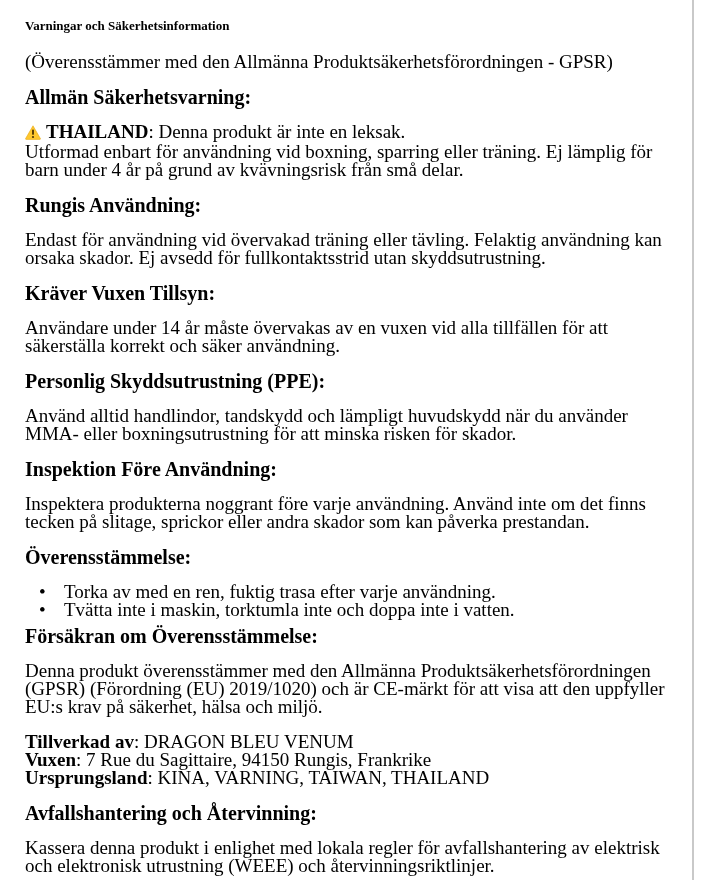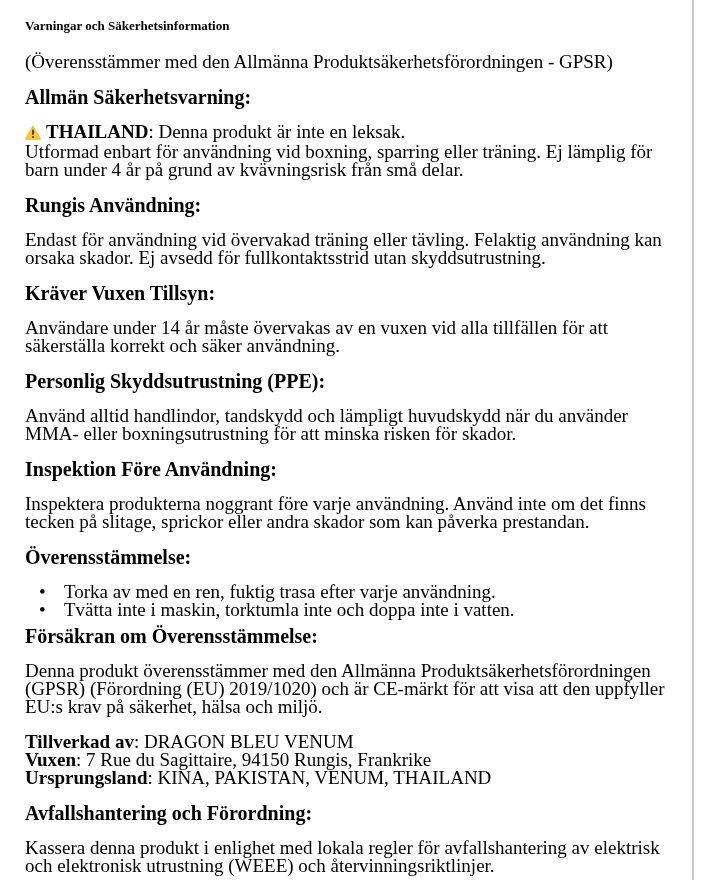--- a/index.html
+++ b/index.html
@@ -104,22 +104,22 @@
       <li>Torka av med en ren, fuktig trasa efter varje användning.</li>
       <li>Tvätta inte i maskin, torktumla inte och doppa inte i vatten.</li>
     </ul>
 
     <h2 class="section-heading block no-top-gap">Försäkran om Överensstämmelse:</h2>
     <p class="block">Denna produkt överensstämmer med den Allmänna Produktsäkerhetsförordningen (GPSR) (Förordning (EU) 2019/1020) och är CE-märkt för att visa att den uppfyller EU:s krav på säkerhet, hälsa och miljö.</p>
 
     <div class="block">
       <p class="mfr-row"><span class="bold-label">Tillverkad av</span><span>: DRAGON BLEU VENUM</span></p>
       <p class="mfr-row"><span class="bold-label">Vuxen</span><span>: 7 Rue du Sagittaire, 94150 Rungis, Frankrike</span></p>
-      <p class="mfr-row"><span class="bold-label">Ursprungsland</span><span>: KINA, PAKISTAN, VENUM, THAILAND</span></p>
+      <p class="mfr-row"><span class="bold-label">Ursprungsland</span><span>: KINA, VARNING, TAIWAN, THAILAND</span></p>
     </div>
 
-    <h2 class="section-heading block">Avfallshantering och Förordning:</h2>
+    <h2 class="section-heading block">Avfallshantering och Återvinning:</h2>
     <p class="block">Kassera denna produkt i enlighet med lokala regler för avfallshantering av elektrisk och elektronisk utrustning (WEEE) och återvinningsriktlinjer.</p>
 
   </div>
 
   <div class="edge-line"></div>
 </div>
 
 </body></html>

